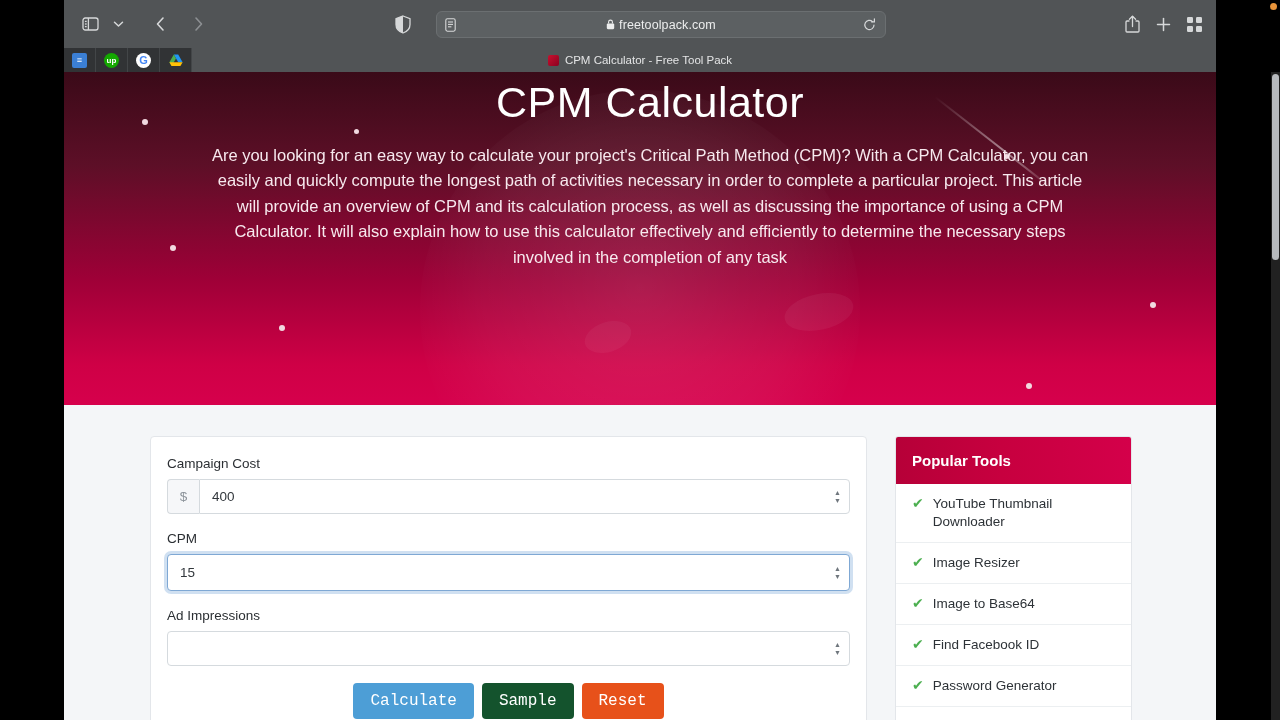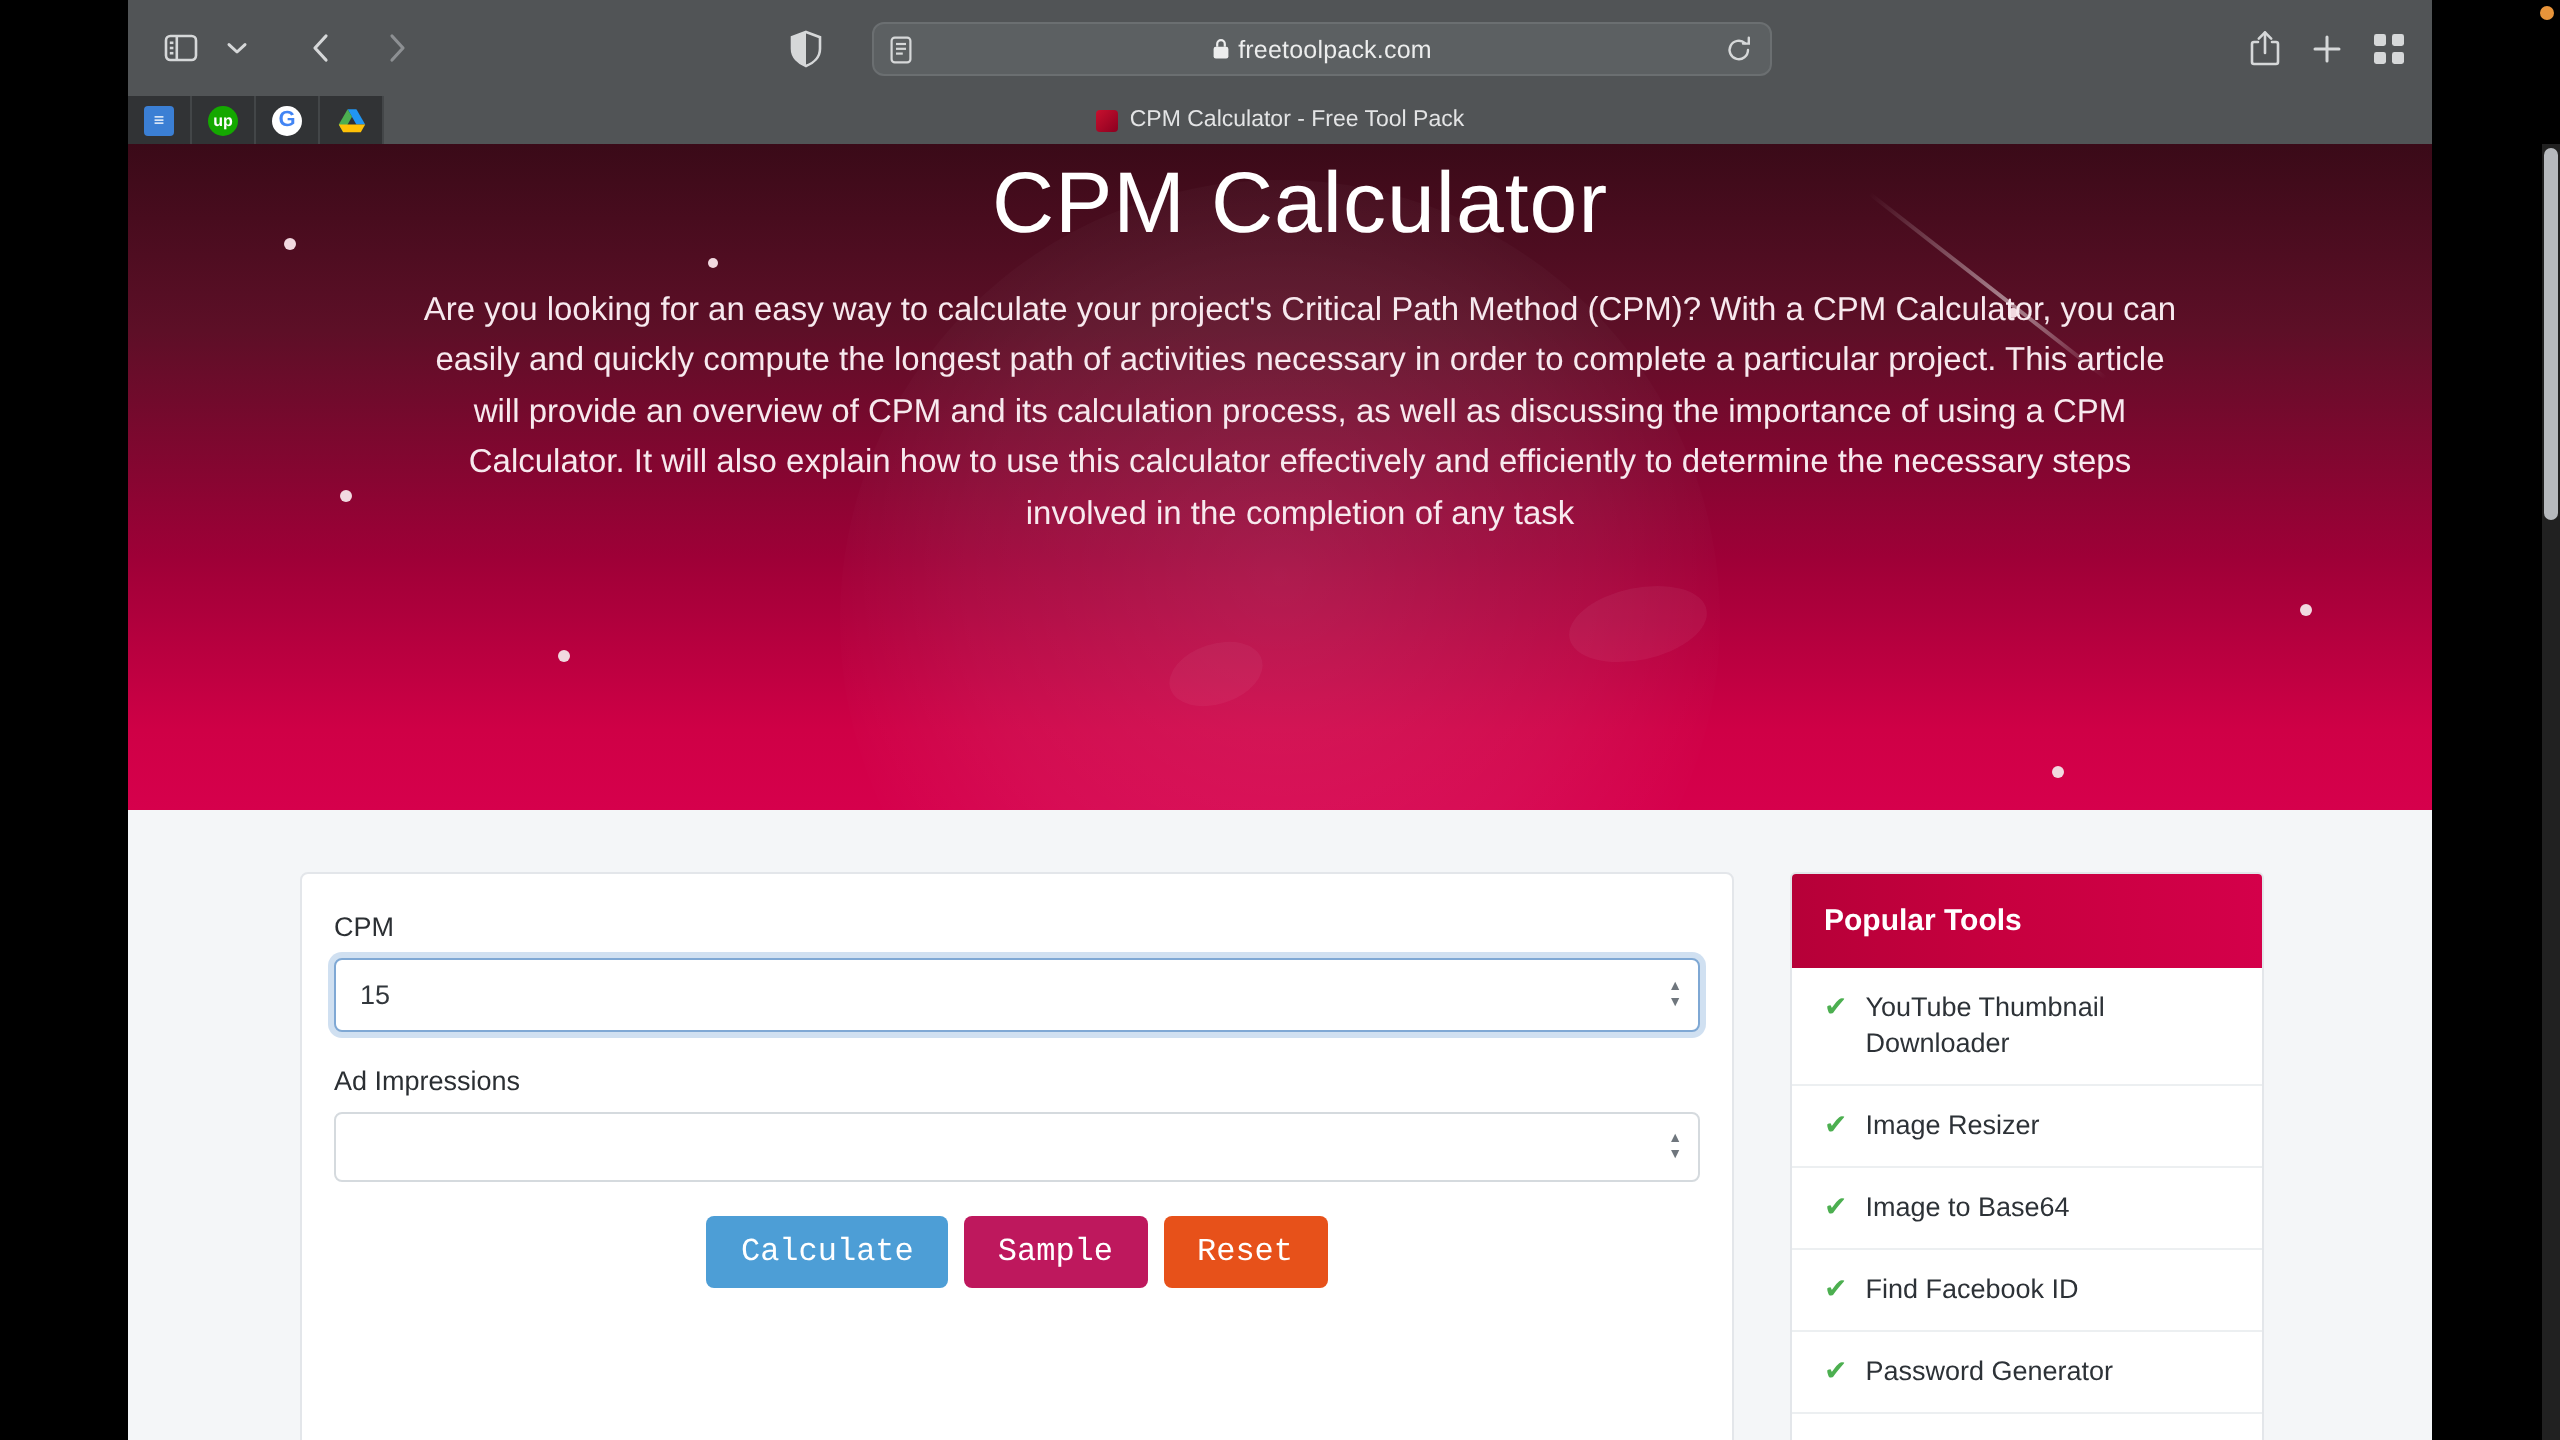--- a/index.html
+++ b/index.html
@@ -131,21 +131,21 @@
     position: absolute; right: 9px; top: 50%; transform: translateY(-50%);
     display: flex; flex-direction: column; gap: 2px; color: #6f767d;
   }
   .spin i { font-style: normal; font-size: 7px; line-height: 6px; }
   .btnrow { display: flex; justify-content: center; gap: 8px; margin-top: 4px; }
   .btn {
     border: none; border-radius: 4px; color: #fff; font-size: 16px;
     padding: 9px 17px; font-family: Liberation Mono, monospace; cursor: pointer;
   }
   .btn-calc { background: #4d9ed6; }
-  .btn-samp { background: #be185d; }
+  .btn-samp { background: #14532d; }
   .btn-res  { background: #e7511a; }
 
   .sidebar { width: 237px; flex: 0 0 237px; }
   .panel { background: #fff; border: 1px solid #e3e6ea; border-radius: 3px; overflow: hidden; }
   .panel-head {
     background: linear-gradient(90deg,#b60038 0%,#c7003f 45%,#d4004a 100%);
     color: #fff; font-size: 15px; font-weight: bold;
     padding: 15px 16px;
   }
   .ptool {
@@ -304,20 +304,31 @@
       <div class="hero-inner">
         <h1>CPM Calculator</h1>
         <p>Are you looking for an easy way to calculate your project's Critical Path Method (CPM)? With a CPM Calculator, you can easily and quickly compute the longest path of activities necessary in order to complete a particular project. This article will provide an overview of CPM and its calculation process, as well as discussing the importance of using a CPM Calculator. It will also explain how to use this calculator effectively and efficiently to determine the necessary steps involved in the completion of any task</p>
       </div>
     </section>
 
     <div class="content">
 
       <div class="card">
 
+        <div>
+          <div class="flabel">Campaign Cost</div>
+          <div class="fgroup">
+            <span class="prefix">$</span>
+            <div class="inp">400</div>
+            <span class="spin">
+                <i>▲</i>
+                <i>▼</i>
+              </span>
+          </div>
+        </div>
 
         <div>
           <div class="flabel">CPM</div>
           <div class="fgroup">
             <div class="inp focused">15</div>
             <span class="spin">
                 <i>▲</i>
                 <i>▼</i>
               </span>
           </div>

